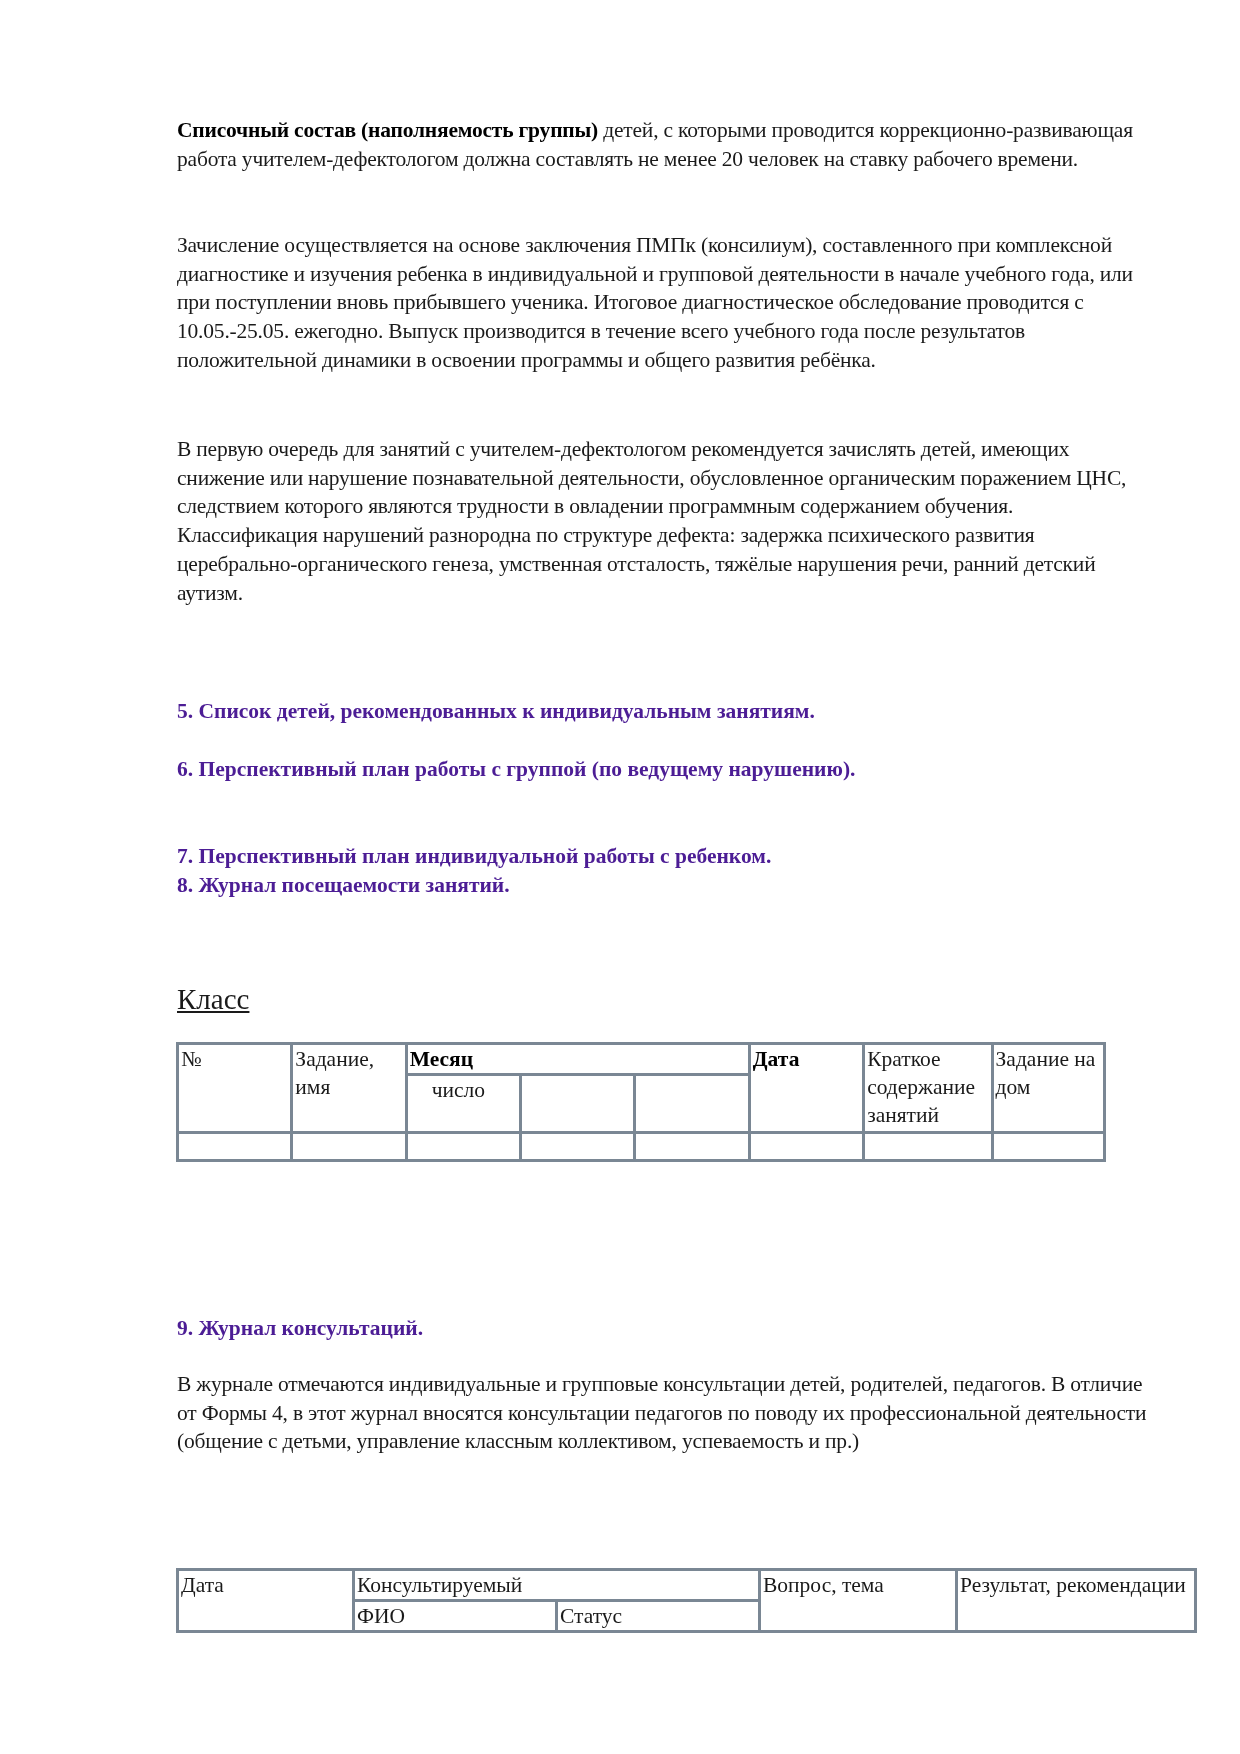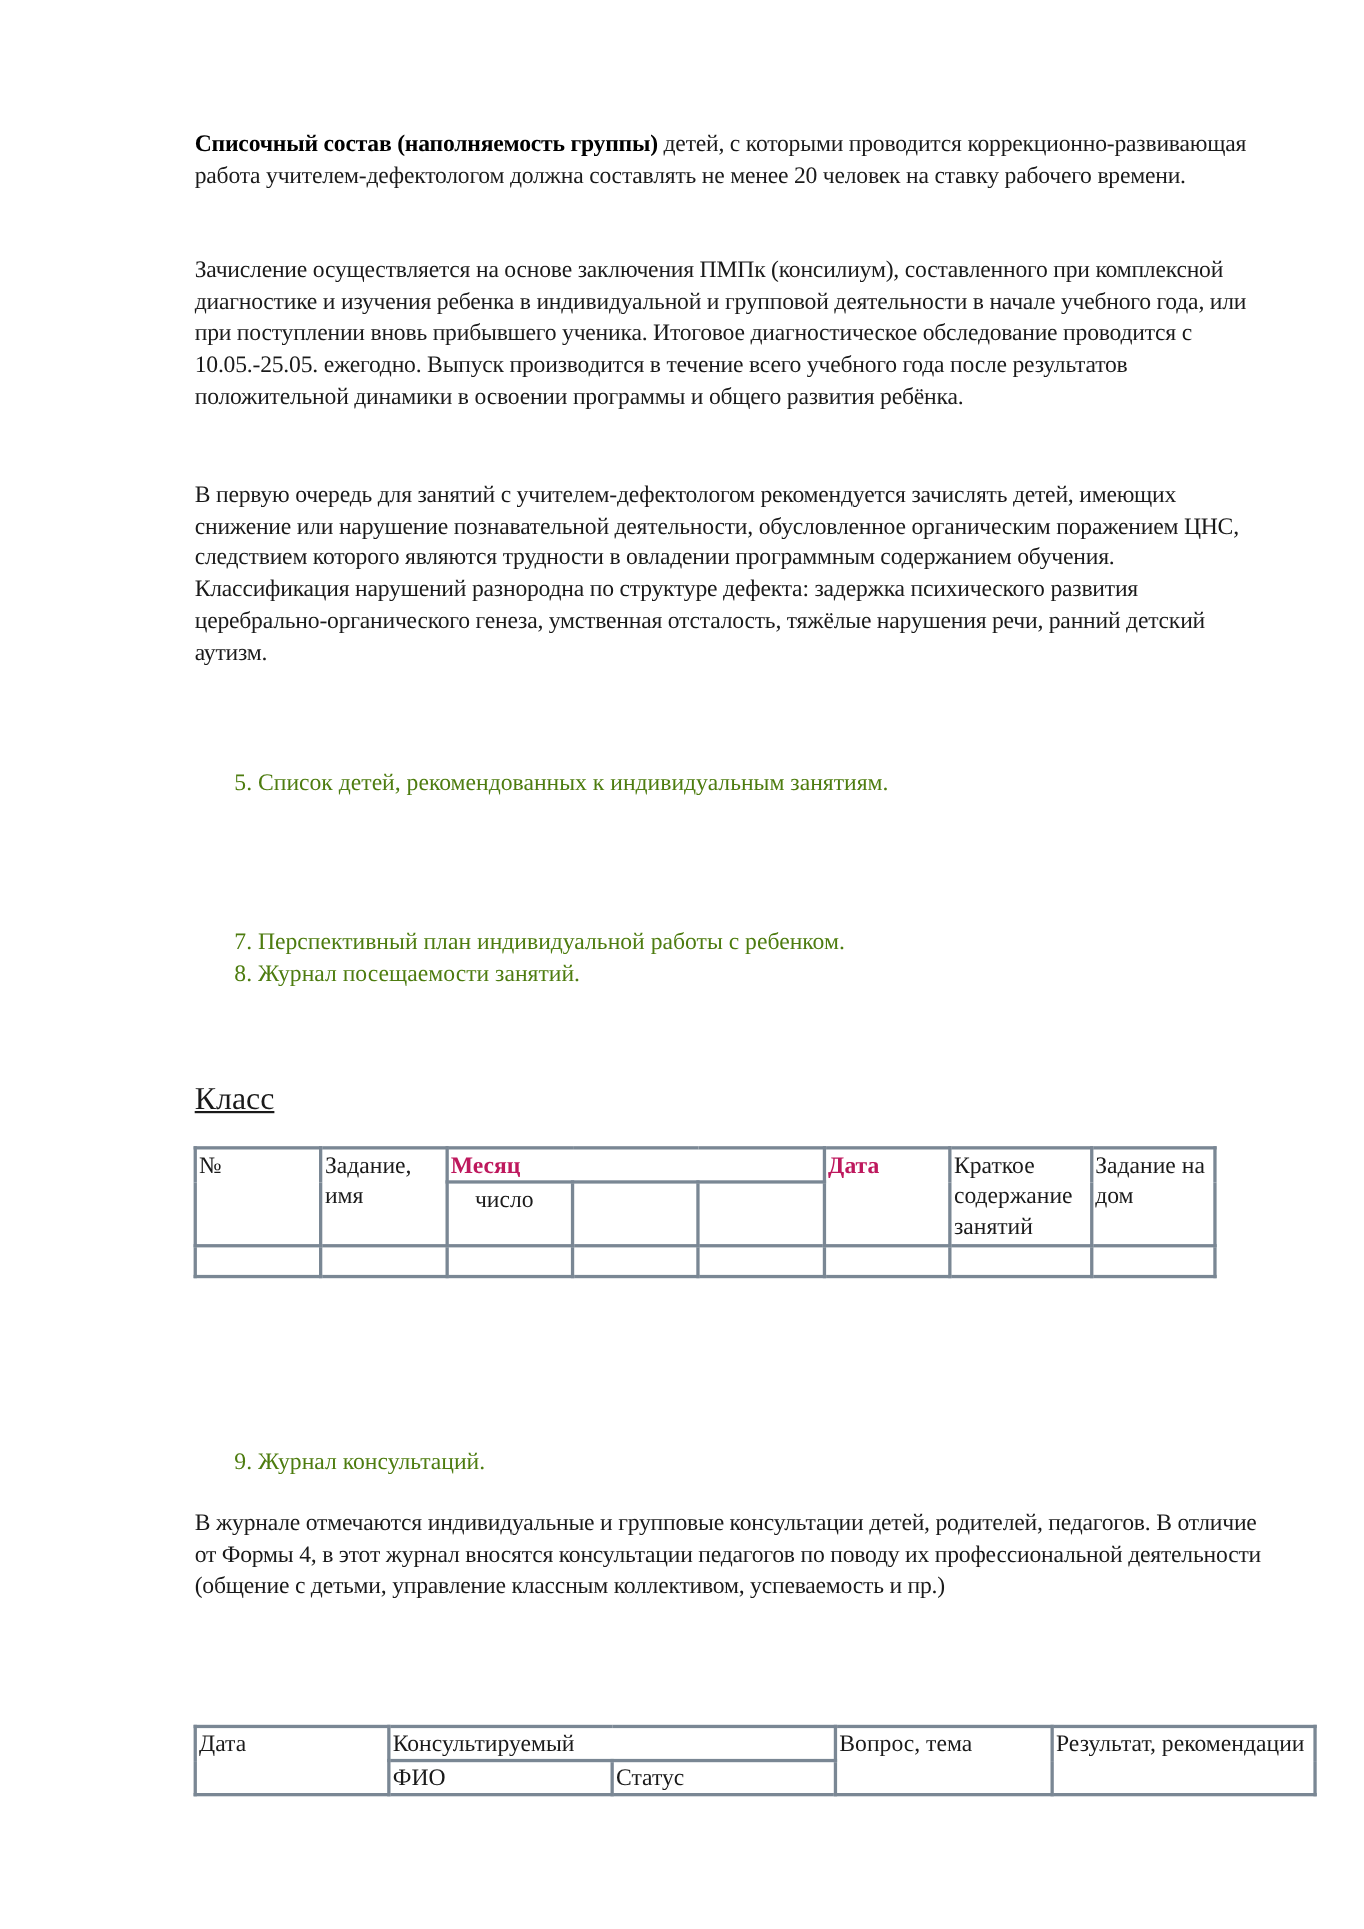--- a/index.html
+++ b/index.html
@@ -10,58 +10,58 @@
   }
   .page { position: absolute; left: 0; top: 0; width: 1240px; height: 1392px; }
   .para {
     position: absolute; left: 177px; width: 980px;
     font-size: 21.5px; line-height: 28.7px;
     letter-spacing: -0.2px;
   }
   .para b { font-weight: bold; color: #000; }
   .heading {
     position: absolute; left: 177px;
-    font-size: 21.5px; font-weight: normal; color: #4d7c0f;
+    font-size: 21.5px; font-weight: bold; color: #4c1d95;
     line-height: 28px;
-    margin-left: 36px;
   }
   .label {
     position: absolute; left: 177px;
     font-size: 29px; line-height: 28px; text-decoration: underline;
   }
   table.grid {
     position: absolute; border-collapse: collapse;
     table-layout: fixed;
   }
   table.grid td {
     border: 3px solid #7a8794;
     vertical-align: top;
     padding: 0 2px;
     font-size: 21.5px; line-height: 28px;
     font-family: "Liberation Serif", "DejaVu Serif", serif;
     color: #1a1a1a;
     overflow: hidden;
   }
-  table.grid td.bold { font-weight: bold; color: #be185d; }
+  table.grid td.bold { font-weight: bold; color: #000000; }
   table.grid td.center-ish { padding-left: 24px; margin-left: 19px; }
 </style>
 </head>
 <body>
 
 <div class="page">
 
   <div class="para" style="top:116px;">
     <b>Списочный состав (наполняемость группы)</b><span> детей, с которыми проводится коррекционно-развивающая работа  учителем-дефектологом  должна  составлять не менее 20 человек на ставку рабочего времени.</span>
   </div>
 
   <div class="para" style="top:231px;">Зачисление осуществляется на основе заключения ПМПк (консилиум), составленного при комплексной диагностике и изучения ребенка в индивидуальной и групповой деятельности в начале учебного года, или при поступлении вновь прибывшего ученика. Итоговое диагностическое обследование проводится с 10.05.-25.05. ежегодно. Выпуск производится в течение всего учебного года после результатов положительной динамики в освоении программы и общего развития ребёнка.</div>
 
   <div class="para" style="top:435px;">В первую очередь для занятий с учителем-дефектологом рекомендуется зачислять детей, имеющих снижение или нарушение познавательной деятельности, обусловленное органическим поражением ЦНС, следствием которого являются трудности в овладении программным содержанием обучения. Классификация нарушений разнородна по структуре дефекта: задержка психического развития церебрально-органического генеза, умственная отсталость, тяжёлые нарушения речи, ранний детский аутизм.</div>
 
   <div class="heading" style="top:697px;">5. Список детей, рекомендованных к индивидуальным занятиям.</div>
+  <div class="heading" style="top:755px;">6. Перспективный план работы с группой (по ведущему нарушению).</div>
   <div class="heading" style="top:842px;">7. Перспективный план индивидуальной работы с ребенком.</div>
   <div class="heading" style="top:871px;">8. Журнал посещаемости занятий.</div>
 
   <div class="label" style="top:985px;">Класс</div>
 
   <table class="grid" style="left:176px; top:1042px; width:930px;">
     <colgroup>
       <col style="width:114px">
         <col style="width:114px">
         <col style="width:114px">

